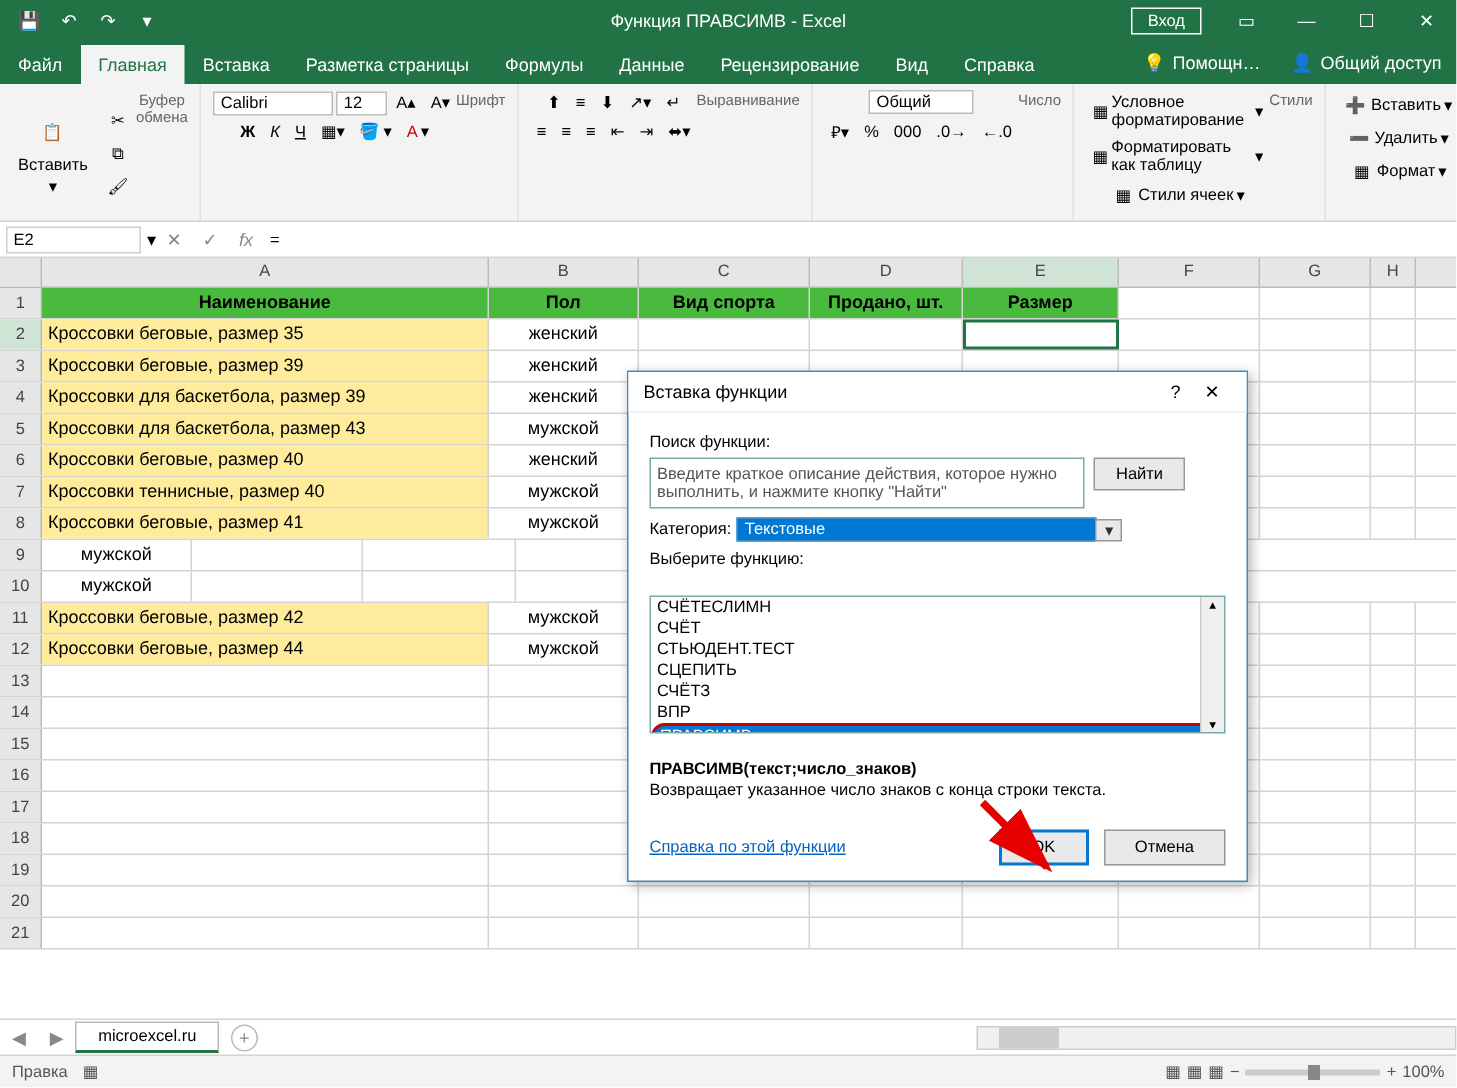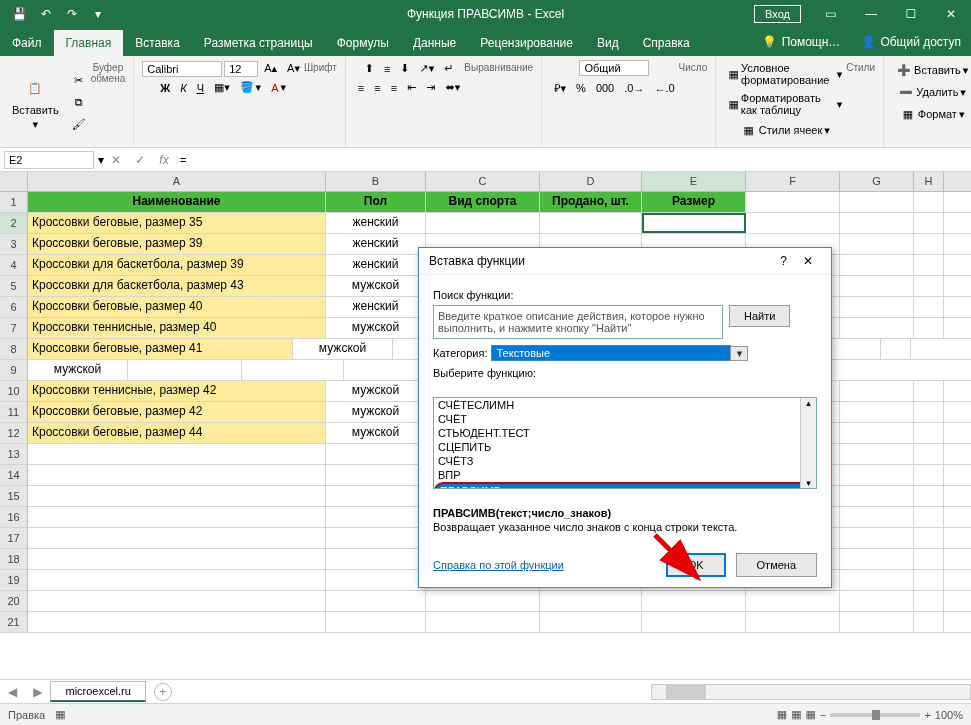--- a/index.html
+++ b/index.html
@@ -346,42 +346,41 @@
         <div class="cell cen" style="width: 100px;">мужской</div>
         <div class="cell" style="width: 114px;"></div>
         <div class="cell" style="width: 102px;"></div>
         <div class="cell" style="width: 104px;"></div>
         <div class="cell" style="width: 94px;"></div>
         <div class="cell" style="width: 74px;"></div>
         <div class="cell" style="width: 30px;"></div>
       </div>
       <div class="gridrow">
         <div class="rh">8</div>
-        <div class="cell yel" style="width: 265px;">Кроссовки беговые, размер 41</div>
+        <div class="cell yel" style="width: 298px;">Кроссовки беговые, размер 41</div>
         <div class="cell cen" style="width: 100px;">мужской</div>
         <div class="cell" style="width: 114px;"></div>
         <div class="cell" style="width: 102px;"></div>
         <div class="cell" style="width: 104px;"></div>
         <div class="cell" style="width: 94px;"></div>
         <div class="cell" style="width: 74px;"></div>
         <div class="cell" style="width: 30px;"></div>
       </div>
       <div class="gridrow">
         <div class="rh">9</div>
         <div class="cell cen" style="width: 100px;">мужской</div>
         <div class="cell" style="width: 114px;"></div>
         <div class="cell" style="width: 102px;"></div>
         <div class="cell" style="width: 104px;"></div>
         <div class="cell" style="width: 94px;"></div>
         <div class="cell" style="width: 74px;"></div>
         <div class="cell" style="width: 30px;"></div>
       </div>
       <div class="gridrow">
         <div class="rh">10</div>
-        <div class="cell yel" style="width: 298px;">Кроссовки теннисные, размер 42</div>
         <div class="cell cen" style="width: 100px;">мужской</div>
         <div class="cell" style="width: 114px;"></div>
         <div class="cell" style="width: 102px;"></div>
         <div class="cell" style="width: 104px;"></div>
         <div class="cell" style="width: 94px;"></div>
         <div class="cell" style="width: 74px;"></div>
         <div class="cell" style="width: 30px;"></div>
       </div>
       <div class="gridrow">
         <div class="rh">11</div>

